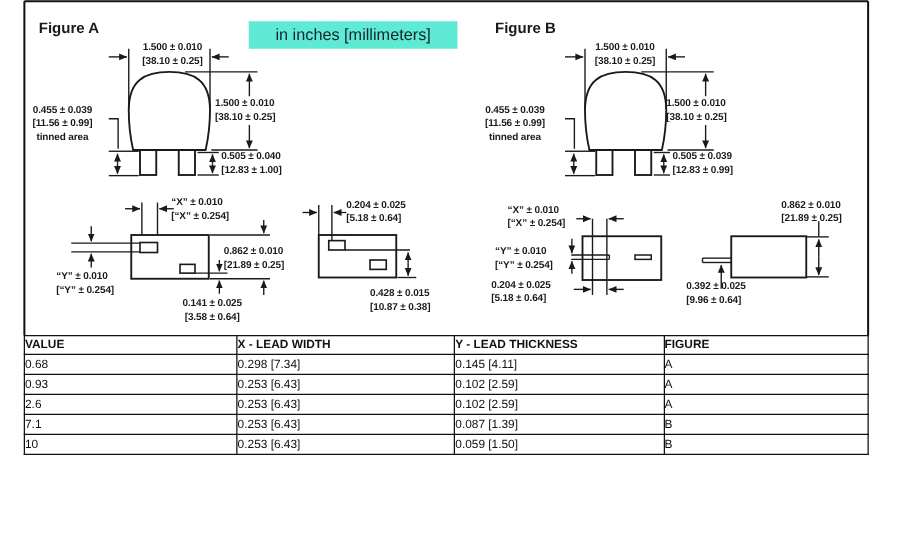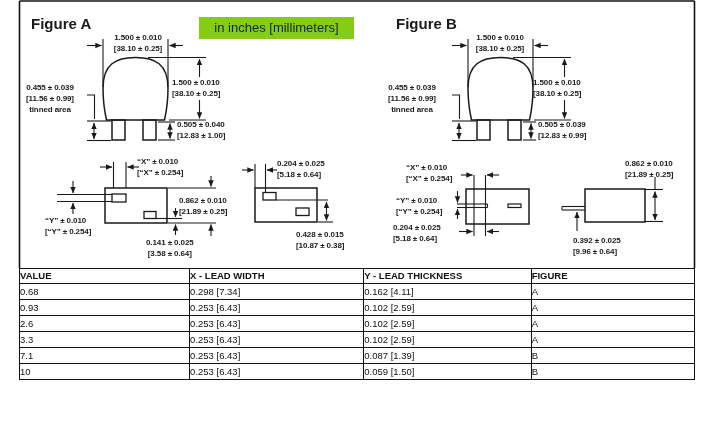--- a/index.html
+++ b/index.html
@@ -3,26 +3,26 @@
 <meta charset="utf-8">
 <style>
   html,body { margin:0; padding:0; background:#ffffff; }
   .page {
     position:relative; width:720px; height:437px; background:#ffffff;
     font-family:"Liberation Sans","DejaVu Sans",sans-serif; color:#1a1a1a;
     overflow:hidden;
   }
   svg.linework { position:absolute; left:0; top:0; }
   .fig-title {
-    position:absolute; font-size:15px; font-weight:bold; color:#1a1a1a;
+    position:absolute; font-size:12px; font-weight:bold; color:#1a1a1a;
     white-space:pre-line;
   }
   .units {
-    position:absolute; left:199px; top:17px; width:155px; height:22px;
-    background:#84cc16; color:#15232e; font-size:13px; line-height:22px;
+    position:absolute; left:199px; top:17px; width:167px; height:22px;
+    background:#5eead4; color:#15232e; font-size:13px; line-height:22px;
     text-align:center;
   }
   .dim {
     position:absolute; font-size:8px; font-weight:bold; line-height:10.8px;
     letter-spacing:-0.1px; color:#1a1a1a; white-space:pre-line;
   }
   .dim.center { text-align:center; }
   .dim.cx { transform:translateX(-50%); }
   table.spec {
     position:absolute; left:19px; top:268px; width:676px;
@@ -230,21 +230,21 @@
   <div class="dim" style="left:538px; top:120px;">0.505 ± 0.039
 [12.83 ± 0.99]</div>
   <div class="dim" style="left:406px; top:163px;">“X” ± 0.010
 [“X” ± 0.254]</div>
   <div class="dim" style="left:396px; top:196px;">“Y” ± 0.010
 [“Y” ± 0.254]</div>
   <div class="dim" style="left:393px; top:223px;">0.204 ± 0.025
 [5.18 ± 0.64]</div>
   <div class="dim" style="left:625px; top:159px;">0.862 ± 0.010
 [21.89 ± 0.25]</div>
-  <div class="dim" style="left:549px; top:236px;margin-left:24px;">0.392 ± 0.025
+  <div class="dim" style="left:549px; top:224px;">0.392 ± 0.025
 [9.96 ± 0.64]</div>
 
   <table class="spec">
     <colgroup>
       <col style="width:25.2%">
         <col style="width:25.8%">
         <col style="width:24.8%">
         <col style="width:24.2%">
     </colgroup>
     <thead>
@@ -252,42 +252,36 @@
         <th>VALUE</th>
         <th>X - LEAD WIDTH</th>
         <th>Y - LEAD THICKNESS</th>
         <th>FIGURE</th>
       </tr>
     </thead>
     <tbody>
       <tr>
         <td>0.68</td>
         <td>0.298 [7.34]</td>
-        <td>0.162 [4.11]</td>
+        <td>0.145 [4.11]</td>
         <td>A</td>
       </tr>
       <tr>
         <td>0.93</td>
         <td>0.253 [6.43]</td>
         <td>0.102 [2.59]</td>
         <td>A</td>
       </tr>
       <tr>
         <td>2.6</td>
         <td>0.253 [6.43]</td>
         <td>0.102 [2.59]</td>
         <td>A</td>
       </tr>
       <tr>
-        <td>3.3</td>
-        <td>0.253 [6.43]</td>
-        <td>0.102 [2.59]</td>
-        <td>A</td>
-      </tr>
-      <tr>
         <td>7.1</td>
         <td>0.253 [6.43]</td>
         <td>0.087 [1.39]</td>
         <td>B</td>
       </tr>
       <tr>
         <td>10</td>
         <td>0.253 [6.43]</td>
         <td>0.059 [1.50]</td>
         <td>B</td>

